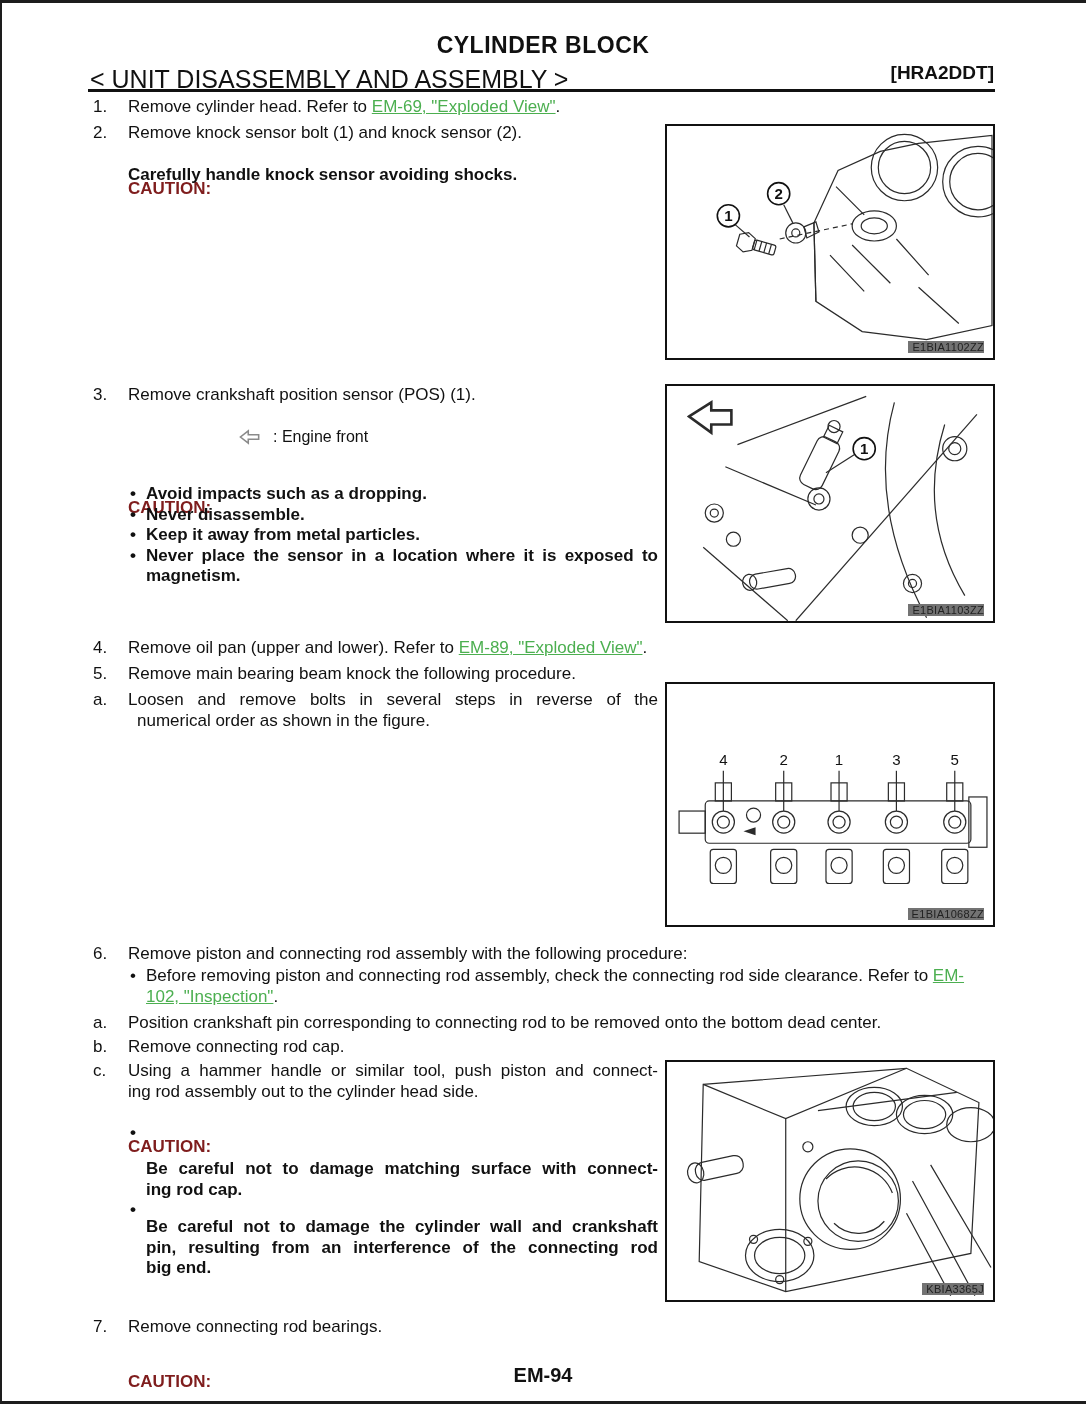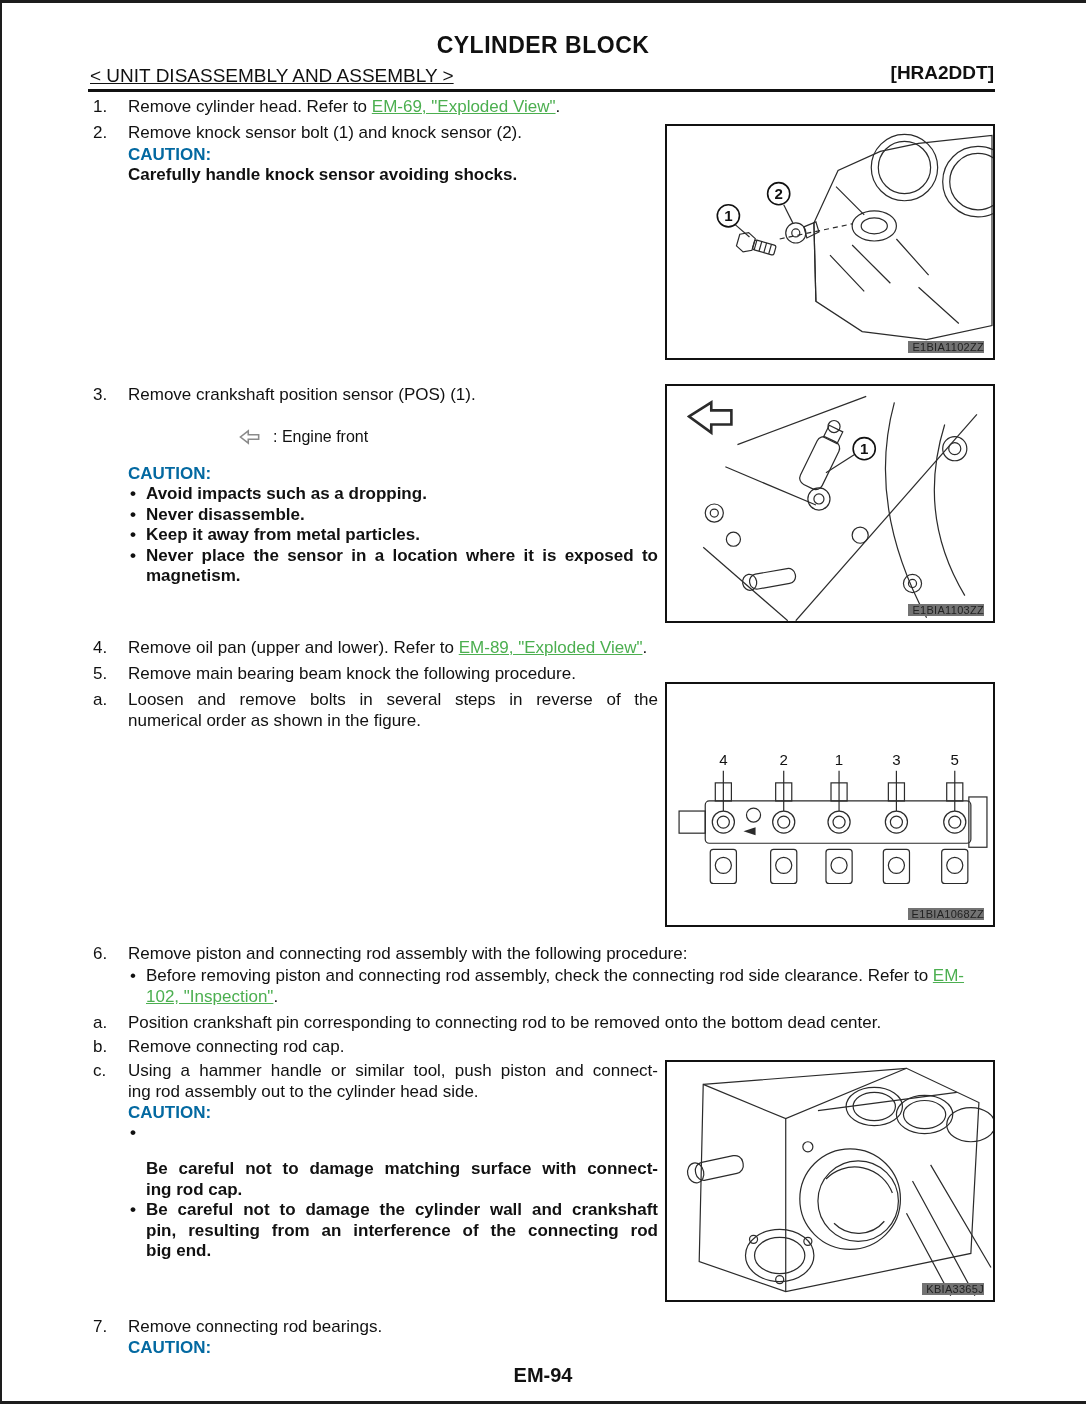--- a/index.html
+++ b/index.html
@@ -5,26 +5,26 @@
   html,body{margin:0;padding:0;background:#e8e8e8;}
   .page{
     position:relative;width:1086px;height:1404px;background:#ffffff;
     font-family:"Liberation Sans", sans-serif;color:#111;overflow:hidden;
   }
   .abs{position:absolute;}
   .edge-top{top:0;left:0;width:100%;height:3px;background:#1d1d1d;}
   .edge-bottom{bottom:0;left:0;width:100%;height:3px;background:#1d1d1d;}
   .edge-left{top:0;left:0;width:2px;height:100%;background:#1d1d1d;}
   .title{top:32px;left:0;width:100%;text-align:center;font-size:23px;font-weight:bold;letter-spacing:.5px;}
-  .section{top:65px;left:90px;font-size:19px;text-decoration:underline;}
+  .section{top:65px;left:90px;font-size:25px;}
   .variant{top:62px;right:92px;font-size:19px;font-weight:bold;padding-left:48px;}
   .rule{top:89px;left:88px;width:907px;height:3px;background:#111;}
   .step{display:flex;font-size:17px;line-height:21px;}
   .step .num{width:35px;flex:none;}
-  .caut{color:#0369a1;font-weight:bold;font-size:17px;line-height:21px;}
+  .caut{color:#7f1d1d;font-weight:bold;font-size:17px;line-height:21px;margin-top:34px;}
   .bold{font-weight:bold;}
   .link{color:#4caf50;text-decoration:underline;cursor:pointer;}
   .fig{border:2px solid #111;background:#fff;box-sizing:border-box;}
   .fig svg{display:block;width:100%;height:100%;}
   .figcode{position:absolute;right:9px;bottom:5px;font-size:11px;color:#222;letter-spacing:.3px;background:#737373;padding-left:4px;}
   .brow{display:flex;font-size:17px;line-height:20.5px;}
   .brow .dot{width:16px;flex:none;}
   .jline{text-align:justify;text-align-last:justify;}
   .ef-row{display:flex;align-items:center;gap:10px;font-size:16px;}
   svg text{font-family:"Liberation Sans", sans-serif;}
@@ -167,21 +167,21 @@
 
   <div class="abs step" style="top:663px;left:93px;width:902px;">
     <span class="num">5.</span>
     <span>Remove main bearing beam knock the following procedure.</span>
   </div>
 
   <div class="abs step" style="top:689px;left:93px;width:565px;">
     <span class="num">a.</span>
     <span style="flex:1">
       <span class="jline" style="display:block;">Loosen and remove bolts in several steps in reverse of the</span>
-      <span style="display:block;">numerical order as shown in the figure.</span>
+      <span style="display:block;margin-left:9px;">numerical order as shown in the figure.</span>
     </span>
   </div>
 
   <div class="abs fig" style="left:665px;top:682px;width:330px;height:245px;">
     <svg viewBox="0 0 324 239">
       <g stroke="#2b2b2b" fill="none" stroke-width="1.2">
         <rect x="38" y="116" width="264" height="42" rx="4"></rect>
         <rect x="12" y="126" width="26" height="22"></rect>
         <rect x="300" y="112" width="18" height="50"></rect>
 
@@ -267,21 +267,21 @@
     <div class="brow bold">
       <span class="dot">•</span>
       <span style="flex:1">
         <span class="jline" style="display:block;margin-top:36px;">Be careful not to damage matching surface with connect-</span>
         <span style="display:block;">ing rod cap.</span>
       </span>
     </div>
     <div class="brow bold">
       <span class="dot">•</span>
       <span style="flex:1">
-        <span class="jline" style="display:block;">Be careful not to damage the cylinder wall and crankshaft</span>
+        <span class="jline" style="display:block;margin-top:17px;">Be careful not to damage the cylinder wall and crankshaft</span>
         <span class="jline" style="display:block;">pin, resulting from an interference of the connecting rod</span>
         <span style="display:block;">big end.</span>
       </span>
     </div>
   </div>
 
   <div class="abs fig" style="left:665px;top:1060px;width:330px;height:242px;">
     <svg viewBox="0 0 324 236">
       <g stroke="#2b2b2b" fill="none" stroke-width="1.2">
         <path d="M36,22 L238,6 L310,40 L302,190 L118,228 L32,198 Z"></path>

